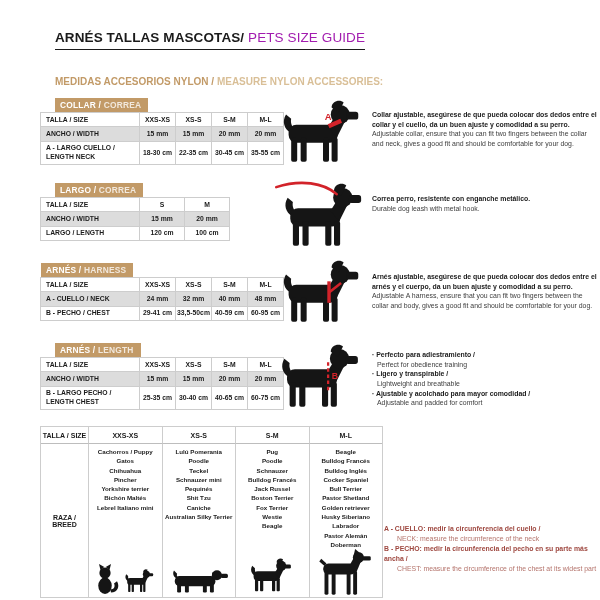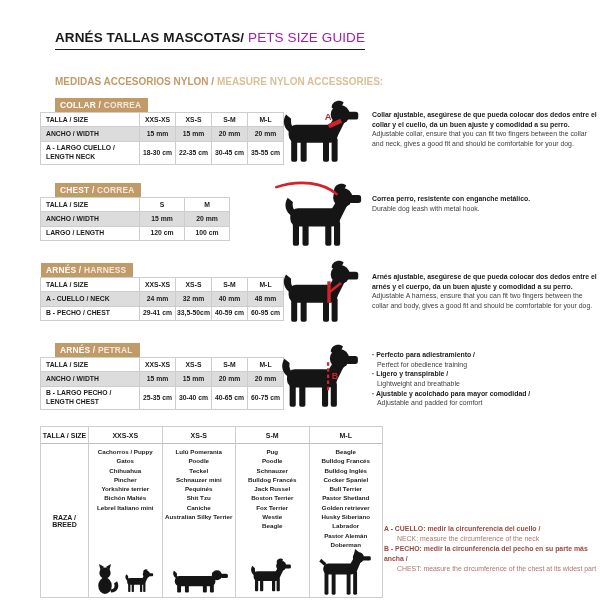--- a/index.html
+++ b/index.html
@@ -154,21 +154,21 @@
   <use href="#dog-shape"></use>
   <rect x="56" y="27" width="16" height="5" fill="#d2232a" transform="rotate(-24 64 30)"></rect>
   <text x="52" y="26" font-size="11" font-weight="bold" fill="#d2232a">A</text>
 </svg>
 <div class="abs desc" style="left:372px;top:110px">
   <span class="es">Collar ajustable, asegúrese de que pueda colocar dos dedos entre el collar y el cuello, da un buen ajuste y comodidad a su perro.</span>
   <span class="en">Adjustable collar, ensure that you can fit two fingers between the collar and neck, gives a good fit and should be comfortable for your dog.</span>
 </div>
 
 <div class="abs" style="left:55px;top:179px">
-  <span class="badge"><span>CHEST /</span><span class="en"> CORREA</span></span>
+  <span class="badge"><span>LARGO /</span><span class="en"> CORREA</span></span>
 </div>
 <table class="spec-table abs" style="left:40px;top:197px">
   <tbody>
       <tr>
     <td class="lbl hdr" style="width:78px">TALLA / SIZE</td>
     <td class="v2 hdr">S</td>
     <td class="v2 hdr">M</td>
   </tr>
   <tr class="gray">
     <td class="lbl">ANCHO / WIDTH</td>
@@ -223,21 +223,21 @@
   <use href="#dog-shape"></use>
   <path d="M57,27 L57,52" stroke="#d2232a" stroke-width="4" fill="none"></path>
   <path d="M57,40 L71,29" stroke="#d2232a" stroke-width="3" fill="none"></path>
 </svg>
 <div class="abs desc" style="left:372px;top:272px">
   <span class="es">Arnés ajustable, asegúrese de que pueda colocar dos dedos entre el arnés y el cuerpo, da un buen ajuste y comodidad a su perro.</span>
   <span class="en">Adjustable A harness, ensure that you can fit two fingers between the collar and body, gives a good fit and should be comfortable for your dog.</span>
 </div>
 
 <div class="abs" style="left:55px;top:339px">
-  <span class="badge"><span>ARNÉS /</span><span class="en"> PETRAL</span></span>
+  <span class="badge"><span>ARNÉS /</span><span class="en"> LENGTH</span></span>
 </div>
 <table class="spec-table abs" style="left:40px;top:357px">
   <tbody>
       <tr>
     <td class="lbl hdr">TALLA / SIZE</td>
     <td class="v hdr">XXS-XS</td>
     <td class="v hdr">XS-S</td>
     <td class="v hdr">S-M</td>
     <td class="v hdr">M-L</td>
   </tr>

